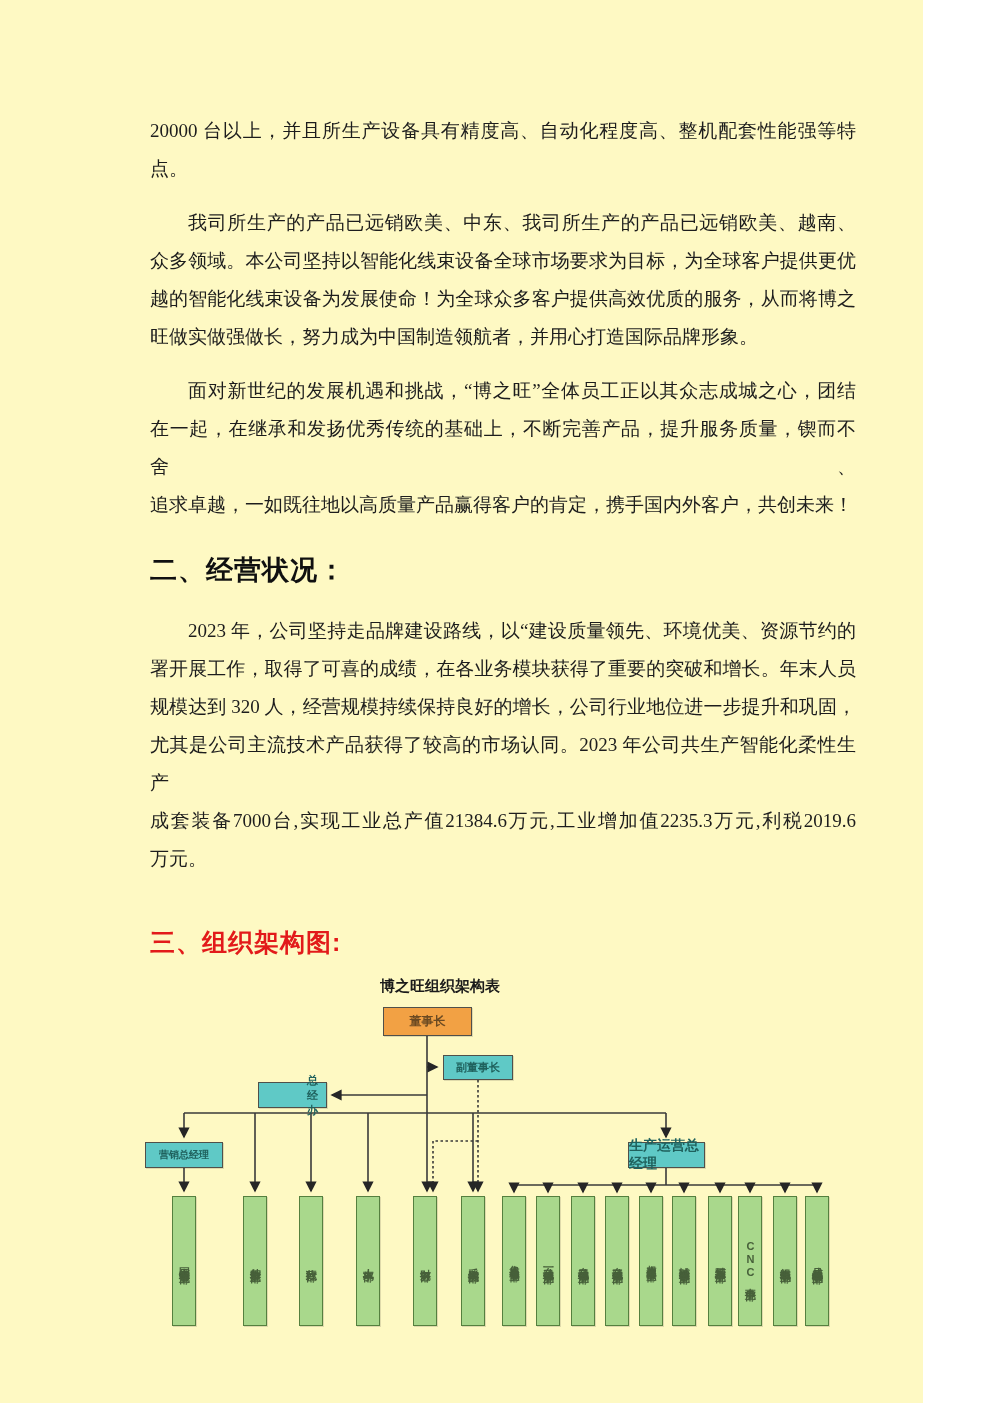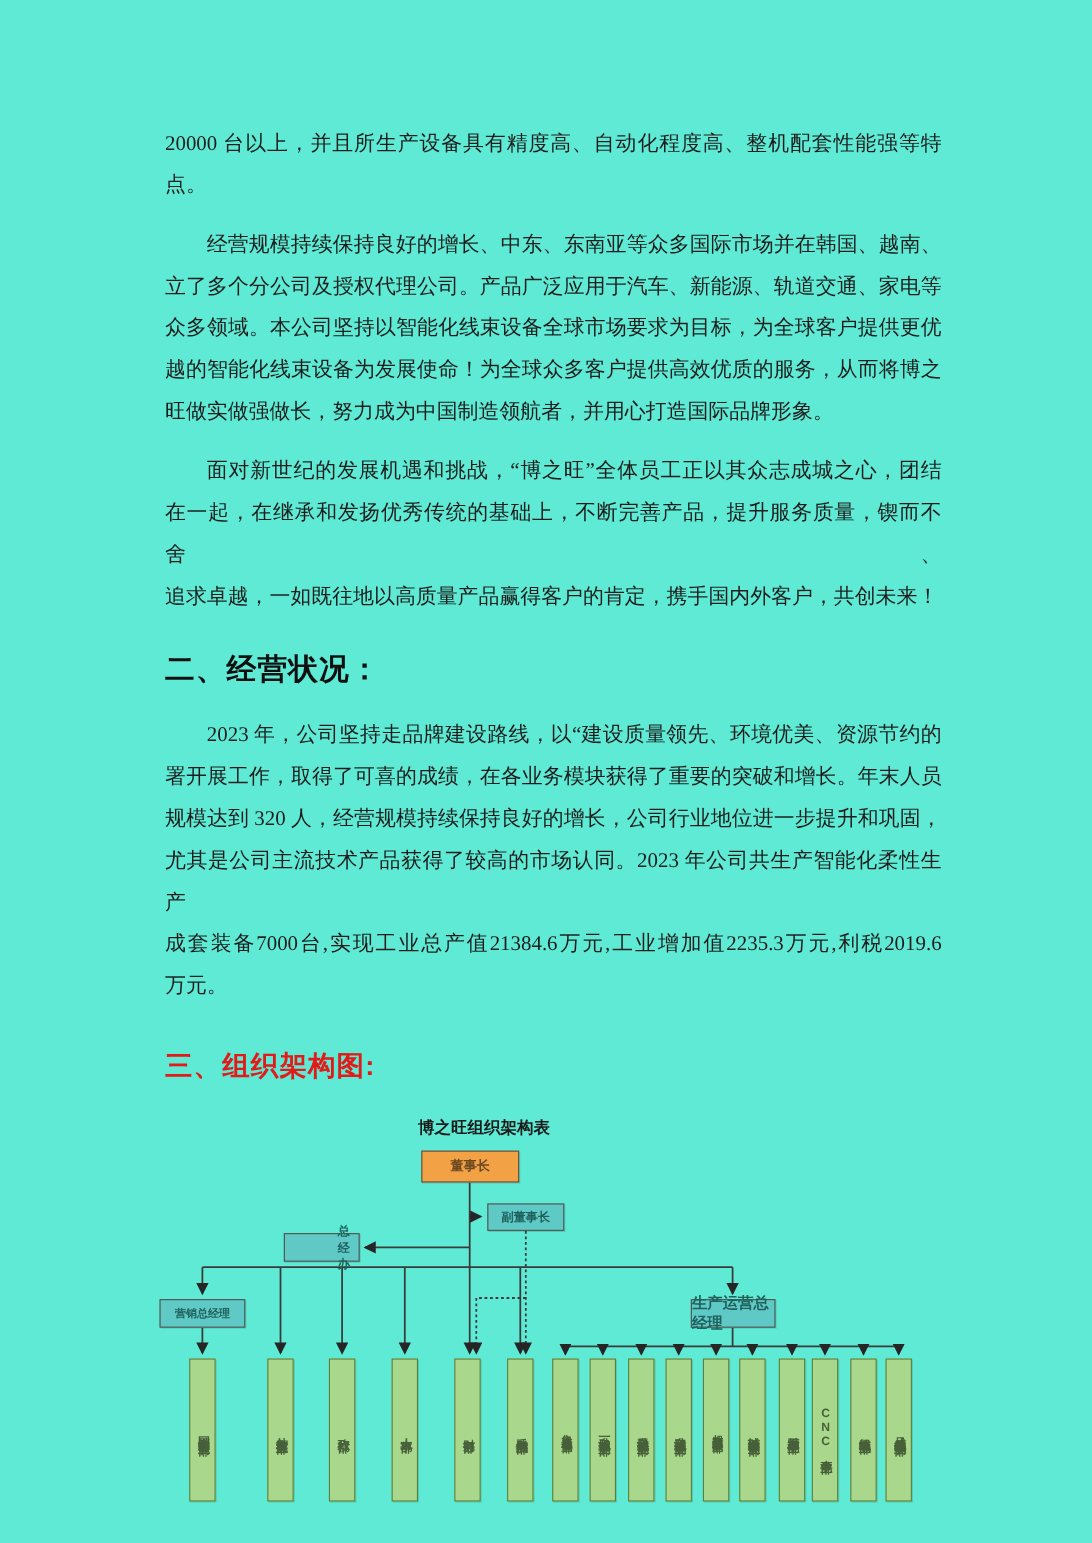--- a/index.html
+++ b/index.html
@@ -1,40 +1,40 @@
 <!DOCTYPE html>
 <html><head>
 <meta charset="utf-8">
 <style>
   html,body { margin:0; padding:0; background:#ffffff; }
   .page {
-    position:relative; width:993px; height:1403px; background:#5eead4;
+    position:relative; width:923px; height:1403px; background:#fef9c3;
     font-family:"Liberation Serif","DejaVu Serif",serif; color:#1d1d1d;
     overflow:hidden;
   }
   .content { position:absolute; left:150px; top:112px; width:706px; }
   .para { margin:0 0 16px 0; }
   .tline {
     font-size:19px; line-height:38px;
     text-align:justify; text-align-last:justify;
   }
   .tline.first { text-indent:2em; }
   .tline.last  { text-align-last:left; }
   .h-black {
     font-family:"Liberation Sans","DejaVu Sans",sans-serif;
     font-weight:bold; font-size:27px; color:#101010;
     margin:28px 0 24px 0; letter-spacing:1px;
   }
   .h-red {
     font-family:"Liberation Sans","DejaVu Sans",sans-serif;
     font-weight:bold; font-size:25px; color:#E21A1A;
-    margin:36px 0 8px 0; letter-spacing:1px;
+    margin:48px 0 8px 0; letter-spacing:1px;
   }
   
-  .orgchart { position:absolute; left:140px; top:975px; width:740px; height:375px;margin-top:39px; }
+  .orgchart { position:absolute; left:140px; top:975px; width:740px; height:375px; }
   .org-title {
     position:absolute; left:218px; top:2px; width:164px; text-align:center;
     font-family:"Liberation Sans","DejaVu Sans",sans-serif;
     font-weight:bold; font-size:15px; color:#1b1b1b;
   }
   .org-lines { position:absolute; left:0; top:0; }
   .node {
     position:absolute; box-sizing:border-box;
     border:1.6px solid #50504a;
     display:flex; align-items:center; justify-content:center;
@@ -58,22 +58,21 @@
 
 <div class="page">
 
   <div class="content">
 
     <div class="para">
       <div class="tline last">20000 台以上，并且所生产设备具有精度高、自动化程度高、整机配套性能强等特点。</div>
     </div>
 
     <div class="para">
-      <div class="tline first">经营规模持续保持良好的增长、中东、东南亚等众多国际市场并在韩国、越南、</div>
-      <div class="tline">立了多个分公司及授权代理公司。产品广泛应用于汽车、新能源、轨道交通、家电等</div>
+      <div class="tline first">我司所生产的产品已远销欧美、中东、我司所生产的产品已远销欧美、越南、</div>
       <div class="tline">众多领域。本公司坚持以智能化线束设备全球市场要求为目标，为全球客户提供更优</div>
       <div class="tline">越的智能化线束设备为发展使命！为全球众多客户提供高效优质的服务，从而将博之</div>
       <div class="tline last">旺做实做强做长，努力成为中国制造领航者，并用心打造国际品牌形象。</div>
     </div>
 
     <div class="para">
       <div class="tline first">面对新世纪的发展机遇和挑战，“博之旺”全体员工正以其众志成城之心，团结</div>
       <div class="tline">在一起，在继承和发扬优秀传统的基础上，不断完善产品，提升服务质量，锲而不舍、</div>
       <div class="tline last">追求卓越，一如既往地以高质量产品赢得客户的肯定，携手国内外客户，共创未来！</div>
     </div>

